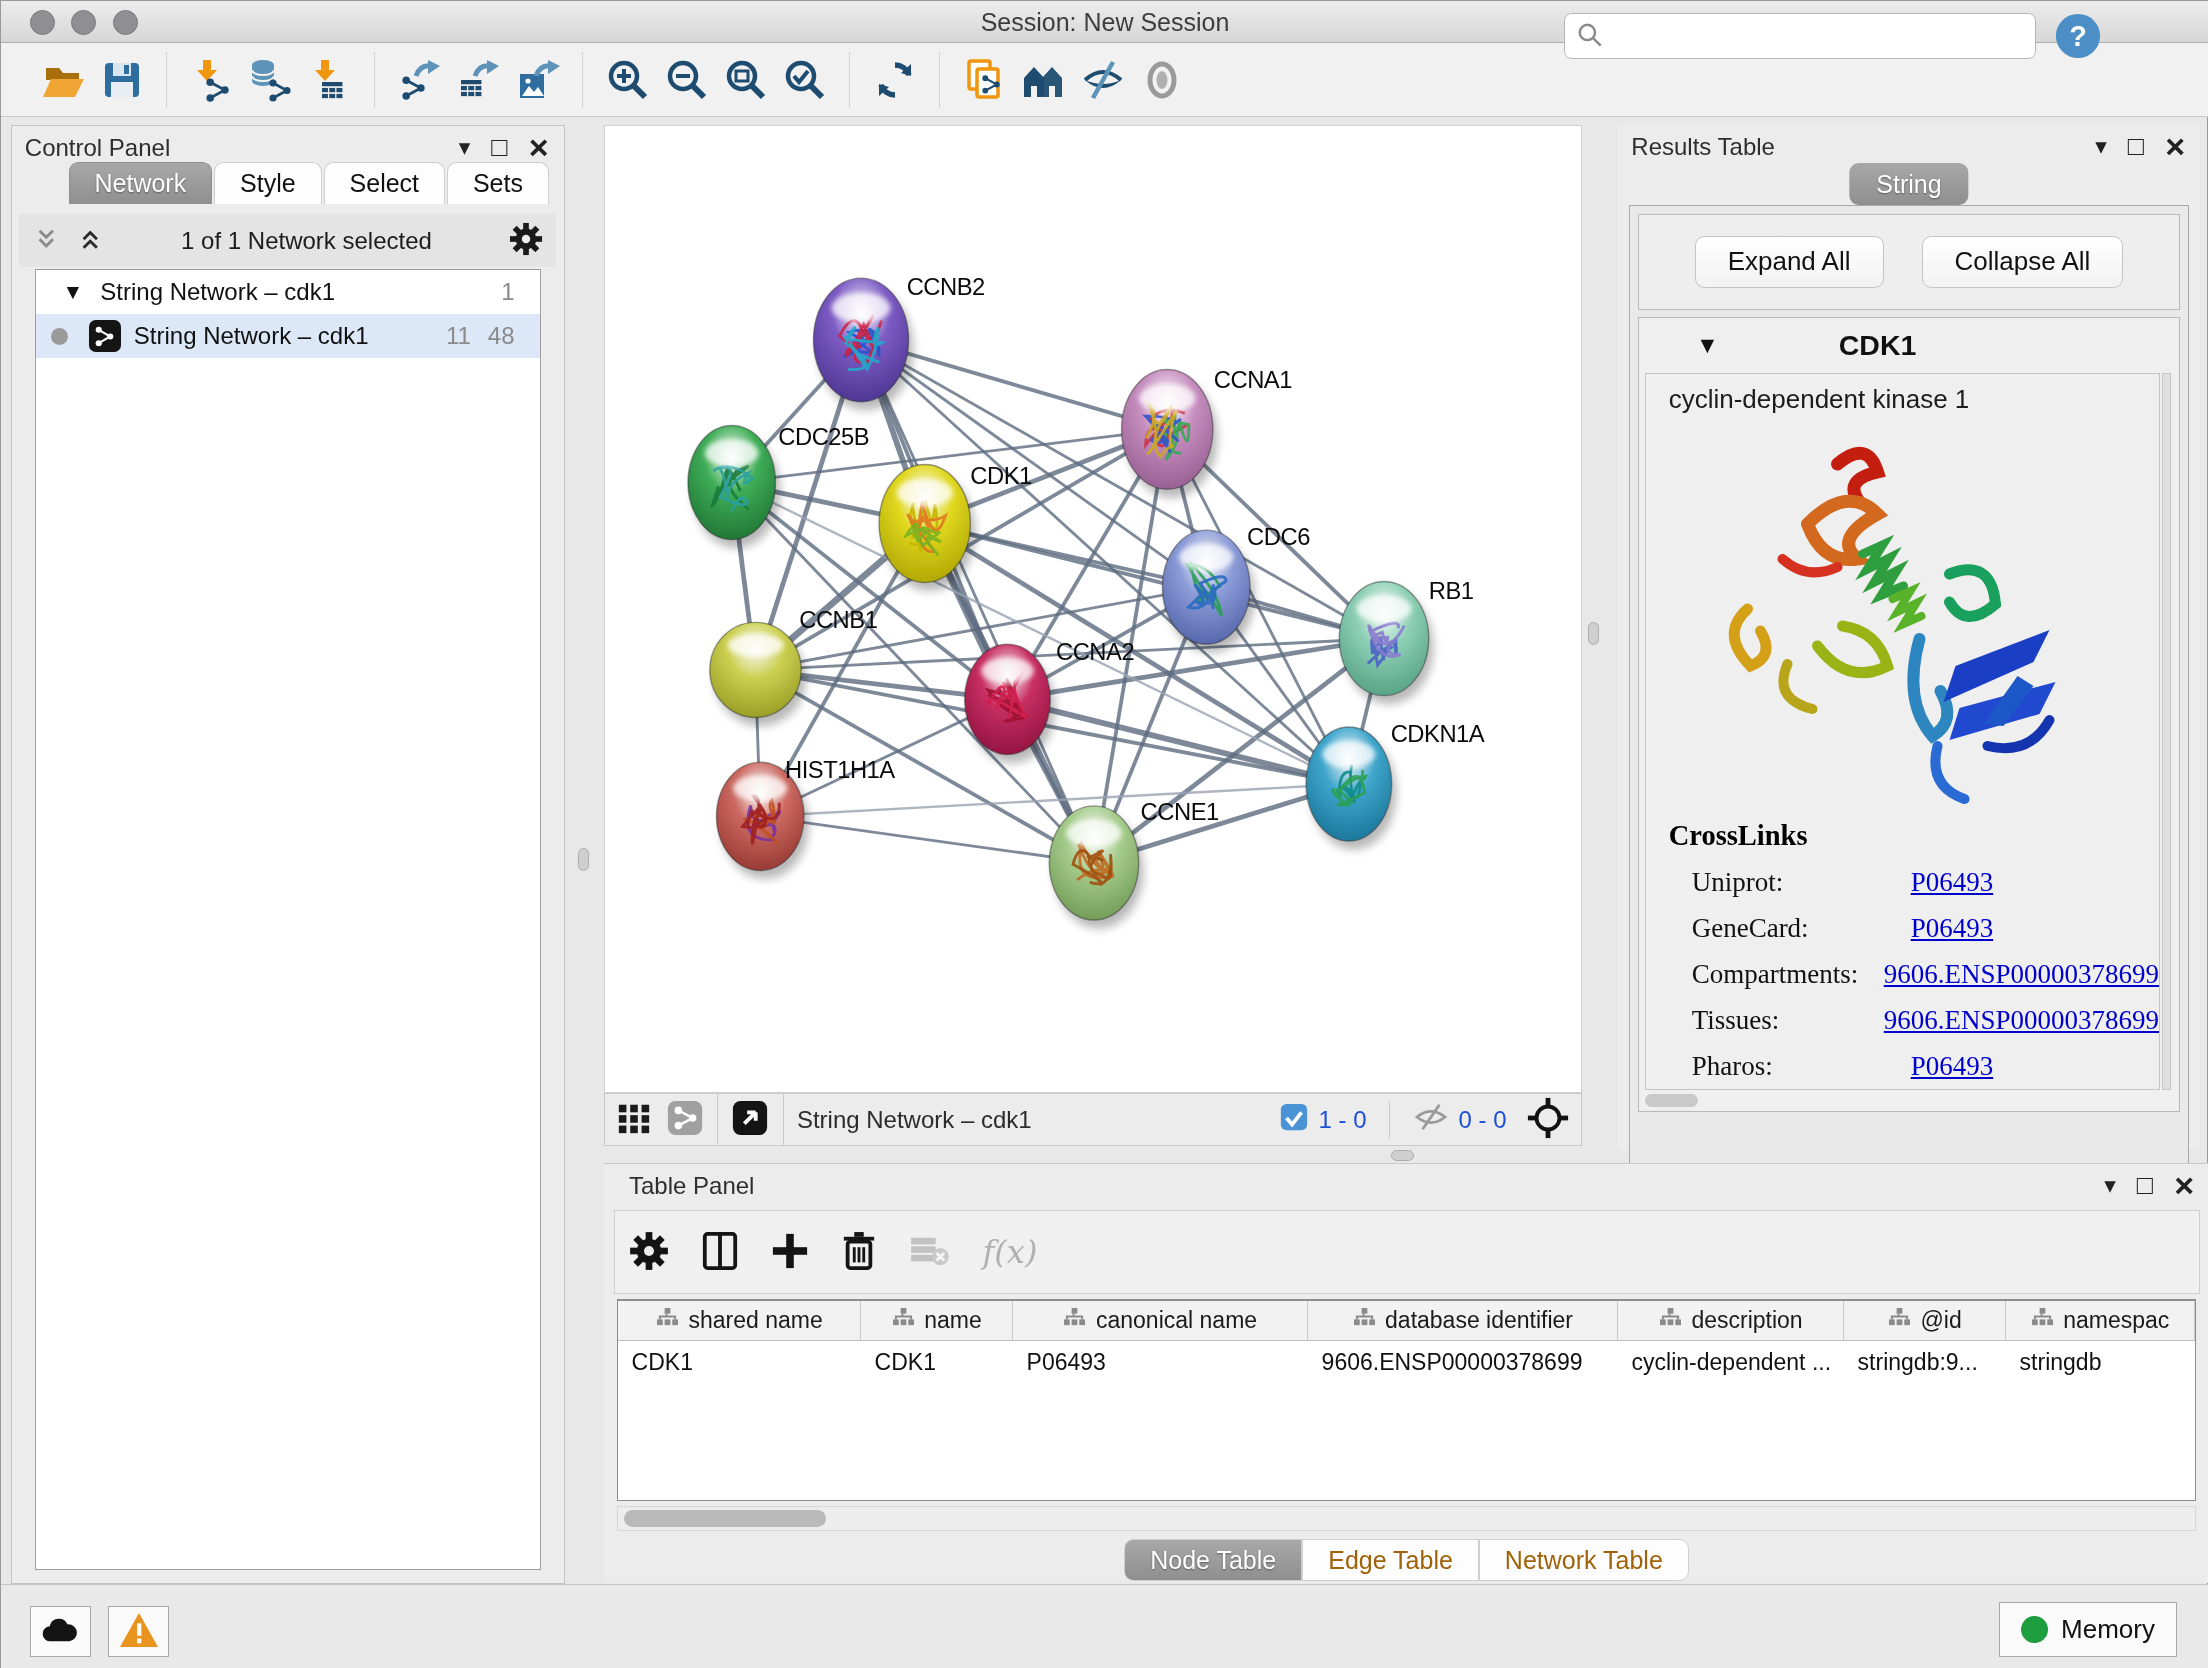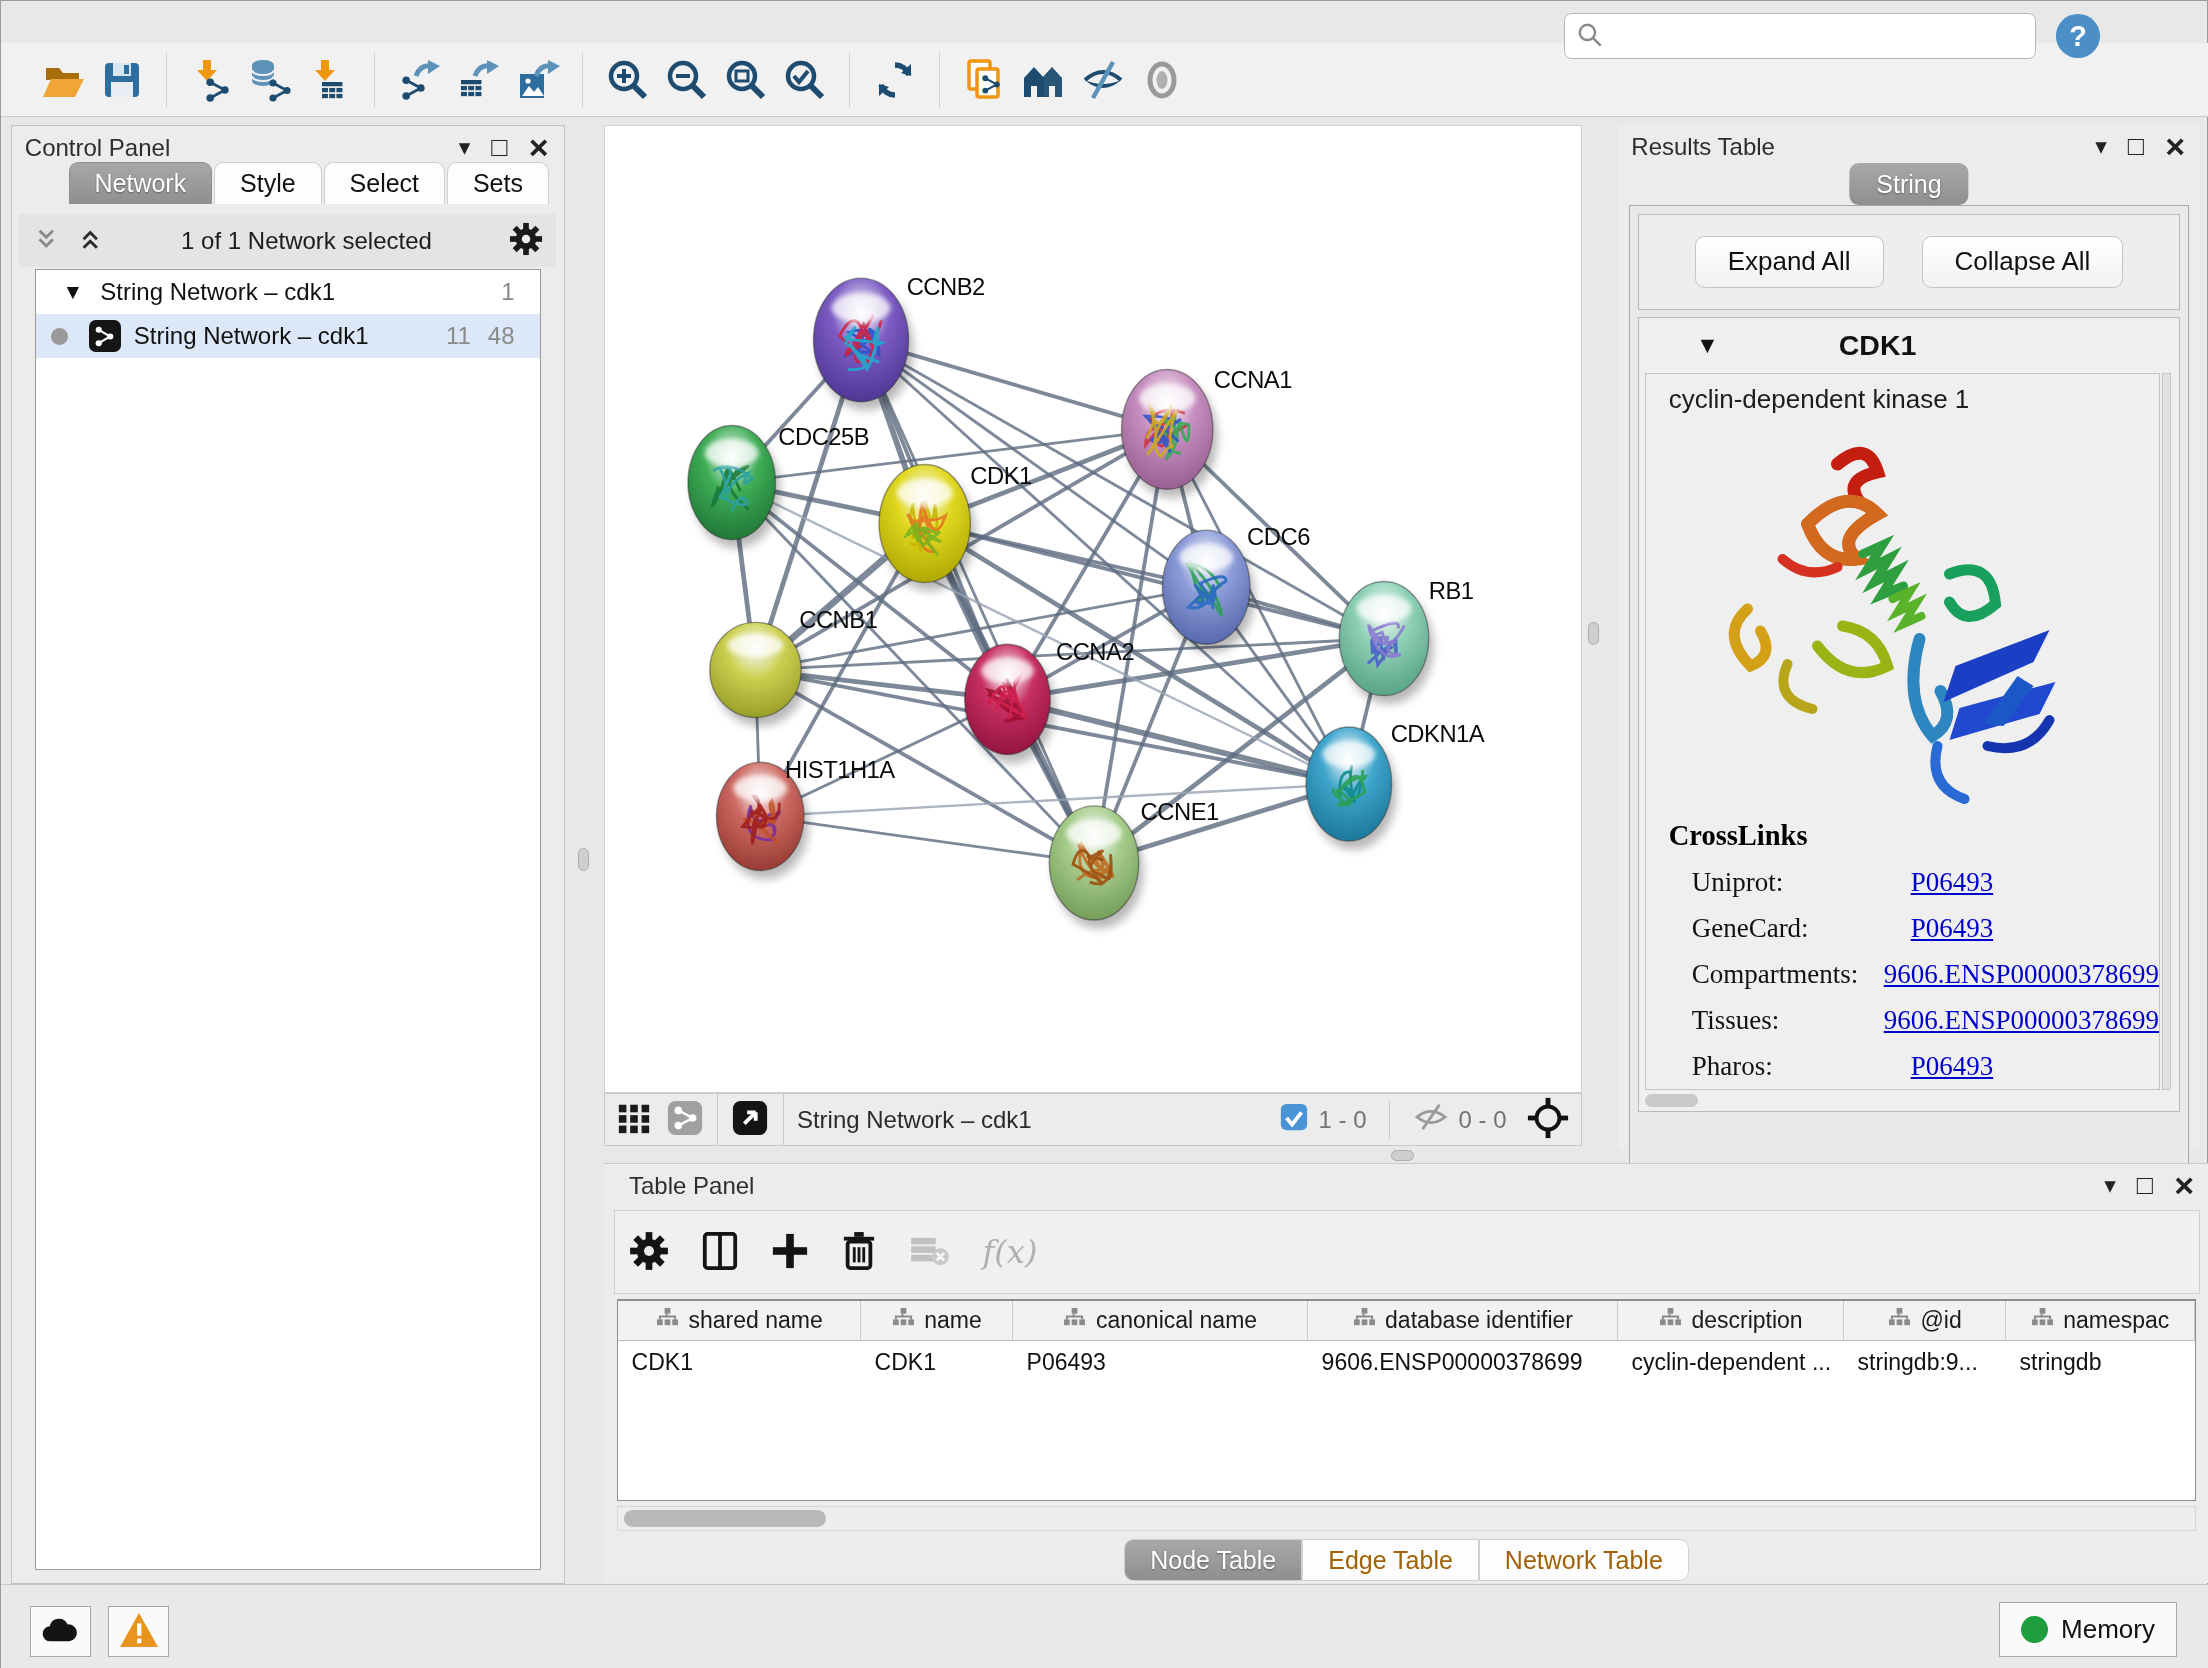--- a/index.html
+++ b/index.html
@@ -58,21 +58,21 @@
     display:flex; align-items:center; justify-content:center; margin-right:13.3px; }
 
   
   .net-canvas { position:absolute; left:603px; top:124px; width:978px; height:968px;
     background:#fff; border:1px solid #d0d0d0; }
   .net-bottombar { position:absolute; left:603px; top:1092px; width:978px; height:53px;
     background:#ececec; border:1px solid #c9c9c9; display:flex; align-items:center;
     padding:0 11.4px; }
   .nb-sep { width:0; height:51px; border-left:1px solid #c9c9c9; margin:0 13.3px; }
   .nb-title { font-size:24px; color:#2c2c2c; }
-  .nb-counts { display:flex; align-items:center; gap:9.5px; font-size:24px; color:#737373; }
+  .nb-counts { display:flex; align-items:center; gap:9.5px; font-size:24px; color:#1d4ed8; }
 
   
   .results-panel { position:absolute; left:1617px; top:124px; width:582px; height:1025px;
     background:#ececec; }
   .rp-tab { position:absolute; left:50%; transform:translateX(-50%); top:38px;
     height:42px; padding:0 27px; display:flex; align-items:center;
     background:linear-gradient(#a8a8a8,#8f8f8f); color:#fff; font-size:25px;
     border-radius:9.5px; text-shadow:0 1px 1.9px rgba(0,0,0,.4); }
   .rp-outer { position:absolute; left:11.4px; top:80px; right:11.4px; height:1025px;
     background:#e9e9e9; border:1.9px solid #a8a8a8; }
@@ -138,20 +138,26 @@
   .memory-btn { position:absolute; right:32px; top:17px; height:55px; background:#fafafa;
     border:1.9px solid #a8a8a8; display:flex; align-items:center; gap:13.3px;
     padding:0 21px; font-size:26px; color:#111; }
   .mem-dot { width:27px; height:27px; border-radius:50%; background:#1e9e3e; }
 </style>
 </head>
 <body>
 
 <div class="window">
 
+  <div class="titlebar">
+    <div class="traffic" style="left:28.5px"></div>
+    <div class="traffic" style="left:70px"></div>
+    <div class="traffic" style="left:112px"></div>
+    <div class="win-title">Session: New Session</div>
+  </div>
 
   <div class="toolbar" id="toolbar">
       <div class="tbtn">
         <svg width="44" height="44" viewBox="0 0 44 44">
           <g>
             <path d="M5 10 h13 l4 5 h16 v7 H5 z" fill="#a86e0c"></path>
             <path d="M2 39 l8 -18 h33 l-9 18 z" fill="#f0a534"></path>
           </g>
         </svg>
       </div>

